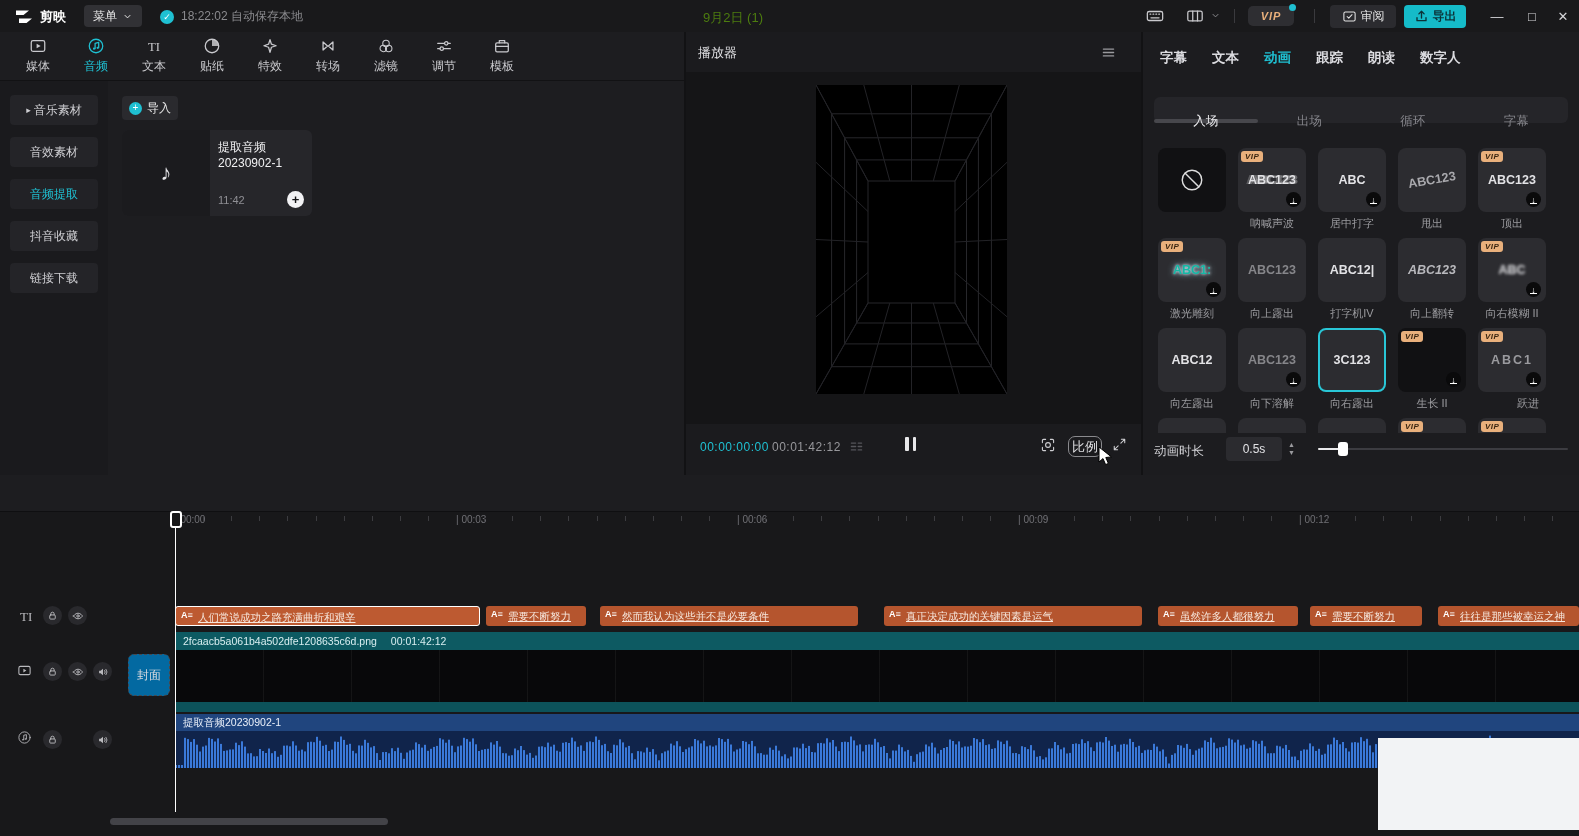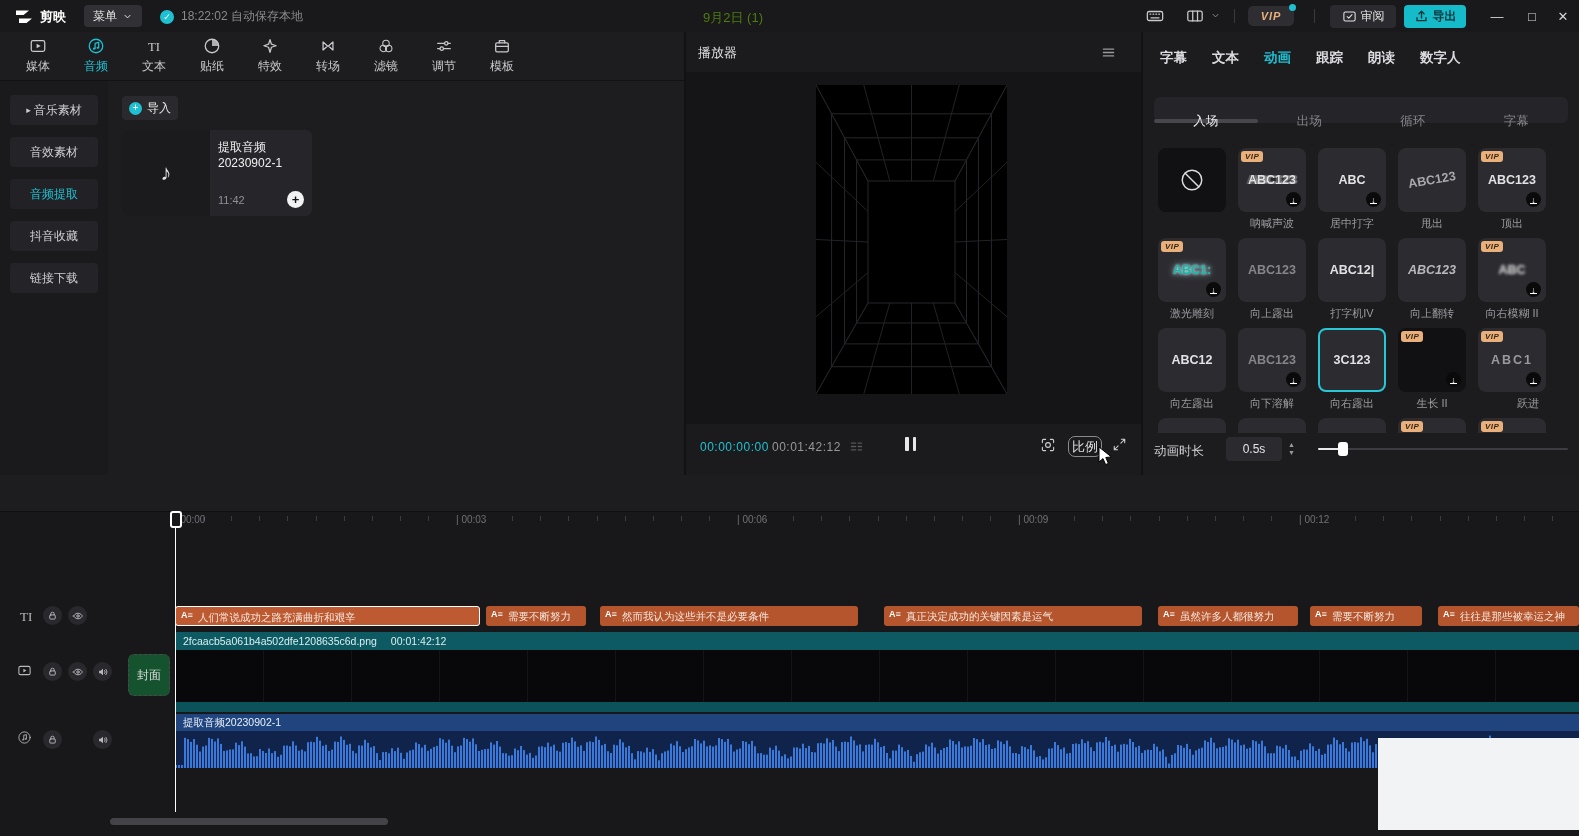--- a/index.html
+++ b/index.html
@@ -114,26 +114,26 @@
   #tl-ruler{position:absolute;left:0;top:511px;width:1579px;height:19px;overflow:hidden;}
   .rlabel{position:absolute;top:3px;font-size:10px;color:#707075;white-space:nowrap;}
   .rtick{position:absolute;top:5px;width:1px;height:5px;background:#3c3c40;}
   #playhead-line{position:absolute;left:175px;top:511px;width:1px;height:301px;background:#fdfdfd;z-index:6;}
   #playhead-head{position:absolute;left:170px;top:511px;width:8px;height:13px;border:2px solid #fff;border-radius:3px;
                  background:#18181a;z-index:7;}
   .hdr-circle{position:absolute;width:19px;height:19px;border-radius:50%;background:#29292d;color:#b9b9bd;
               display:flex;align-items:center;justify-content:center;}
   .hdr-bare{position:absolute;color:#b9b9bd;}
   #ti-label{font-family:"Liberation Serif","DejaVu Serif",serif;font-size:13px;}
-  #cover-btn{position:absolute;left:128px;top:654px;width:40px;height:40px;background:#14532d;border:1px dashed #48484d;
+  #cover-btn{position:absolute;left:128px;top:654px;width:40px;height:40px;background:#0369a1;border:1px dashed #48484d;
              border-radius:6px;display:flex;align-items:center;justify-content:center;font-size:12px;color:#dcdce0;}
   .seg{position:absolute;top:606px;height:20px;background:#b5552e;border-radius:3px;box-sizing:border-box;overflow:hidden;}
   .seg.selected{border:1.5px solid #fff;background:#bd5a31;}
   .seg .seg-ico{position:absolute;left:5px;top:3px;font-size:9px;font-weight:bold;color:#fff;}
-  .seg .seg-txt{position:absolute;left:22px;top:4px;font-size:10.5px;color:#f6e7dd;white-space:nowrap;}
+  .seg .seg-txt{position:absolute;left:22px;top:4px;font-size:10.5px;color:#f6e7dd;white-space:nowrap;text-decoration:underline;}
   #track-video{position:absolute;left:175px;top:632px;width:1404px;height:80px;}
   #v-top{position:absolute;left:0;top:0;width:1404px;height:18px;background:#0d5a62;font-size:10.5px;color:#d8eef0;
          display:flex;align-items:center;gap:14px;padding-left:8px;box-sizing:border-box;}
   #v-film{position:absolute;left:0;top:18px;width:1404px;height:52px;background:#08080a;
           background-image:repeating-linear-gradient(90deg,rgba(255,255,255,0.05) 0 1px,transparent 1px 88px);}
   #v-bot{position:absolute;left:0;top:70px;width:1404px;height:10px;background:#0c525a;}
   #track-audio{position:absolute;left:175px;top:714px;width:1472px;height:54px;}
   #a-label{position:absolute;left:0;top:0;width:1404px;height:17px;background:#20457e;font-size:10.5px;color:#e9eff9;
            display:flex;align-items:center;padding-left:8px;box-sizing:border-box;}
   #a-wave{position:absolute;left:0;top:17px;width:1404px;height:37px;background:#10244b;}

